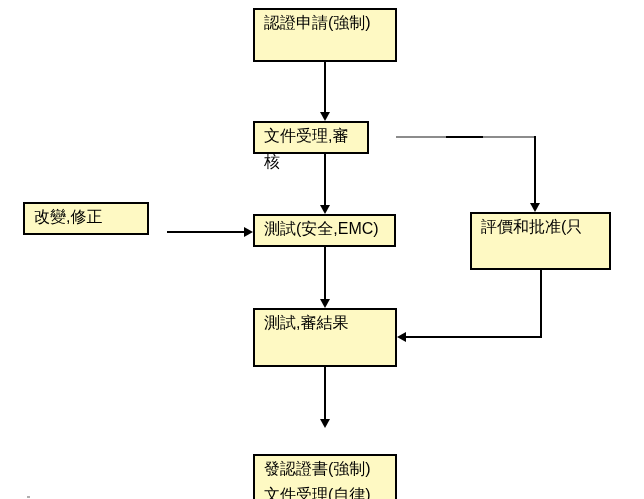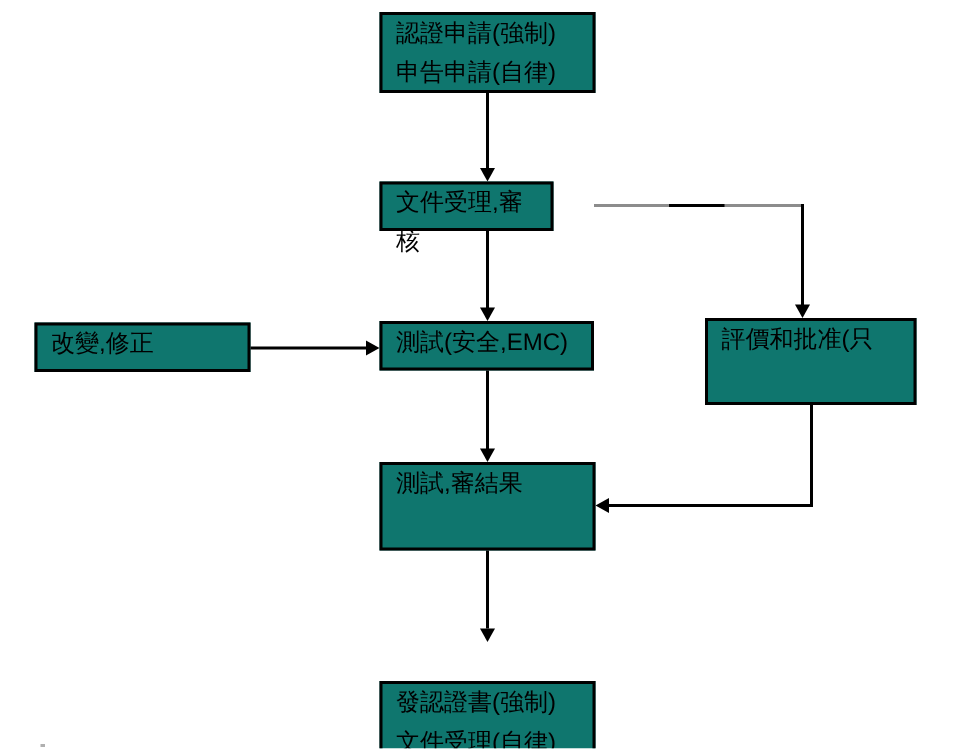--- a/index.html
+++ b/index.html
@@ -8,56 +8,55 @@
     width: 644px;
     height: 499px;
     background: #ffffff;
     font-family: "Liberation Sans", sans-serif;
     overflow: hidden;
   }
   .node {
     position: absolute;
     box-sizing: border-box;
     border: 2px solid #000000;
-    background: #0f766e;
+    background: #fef9c3;
     color: #000000;
     font-size: 16px;
     line-height: 26px;
     display: flex;
     flex-direction: column;
-    justify-content: space-between;
+    justify-content: flex-start;
     padding-left: 9px;
     padding-right: 4px;
   }
   .vline { position: absolute; width: 2px; background: #000000; }
   .hline { position: absolute; height: 2px; background: #000000; }
   .hline.gray { background: #8c8c8c; }
   .ah { position: absolute; width: 0; height: 0; }
   .ah-down  { border-left: 5px solid transparent; border-right: 5px solid transparent; border-top: 9px solid #000000; }
   .ah-right { border-top: 5px solid transparent; border-bottom: 5px solid transparent; border-left: 9px solid #000000; }
   .ah-left  { border-top: 5px solid transparent; border-bottom: 5px solid transparent; border-right: 9px solid #000000; }
   .artifact-dot { position: absolute; width: 3px; height: 2px; background: #b0b0b0; }
 
   
   #node-application        { left: 253px; top: 8px;   width: 144px; height: 54px; }
   #node-document-review    { left: 253px; top: 121px; width: 116px; height: 33px; }
-  #node-change-amend       { left: 23px;  top: 215px; width: 144px; height: 33px; }
+  #node-change-amend       { left: 23px;  top: 202px; width: 126px; height: 33px; }
   #node-testing            { left: 253px; top: 214px; width: 143px; height: 33px; }
   #node-factory-inspection { left: 470px; top: 212px; width: 141px; height: 58px; }
   #node-evaluation         { left: 253px; top: 308px; width: 144px; height: 59px; }
   #node-certificate        { left: 253px; top: 428px; width: 144px; height: 57px; margin-top: 26px; }
 </style>
 </head>
 <body>
 
 <div class="canvas">
 
   <div class="node" id="node-application">
     <div>認證申請(強制)</div>
-    <div>申告申請(自律)</div>
   </div>
 
   <div class="node" id="node-document-review">
     <div>文件受理,審核</div>
   </div>
 
   <div class="node" id="node-change-amend">
     <div>改變,修正</div>
   </div>
 

